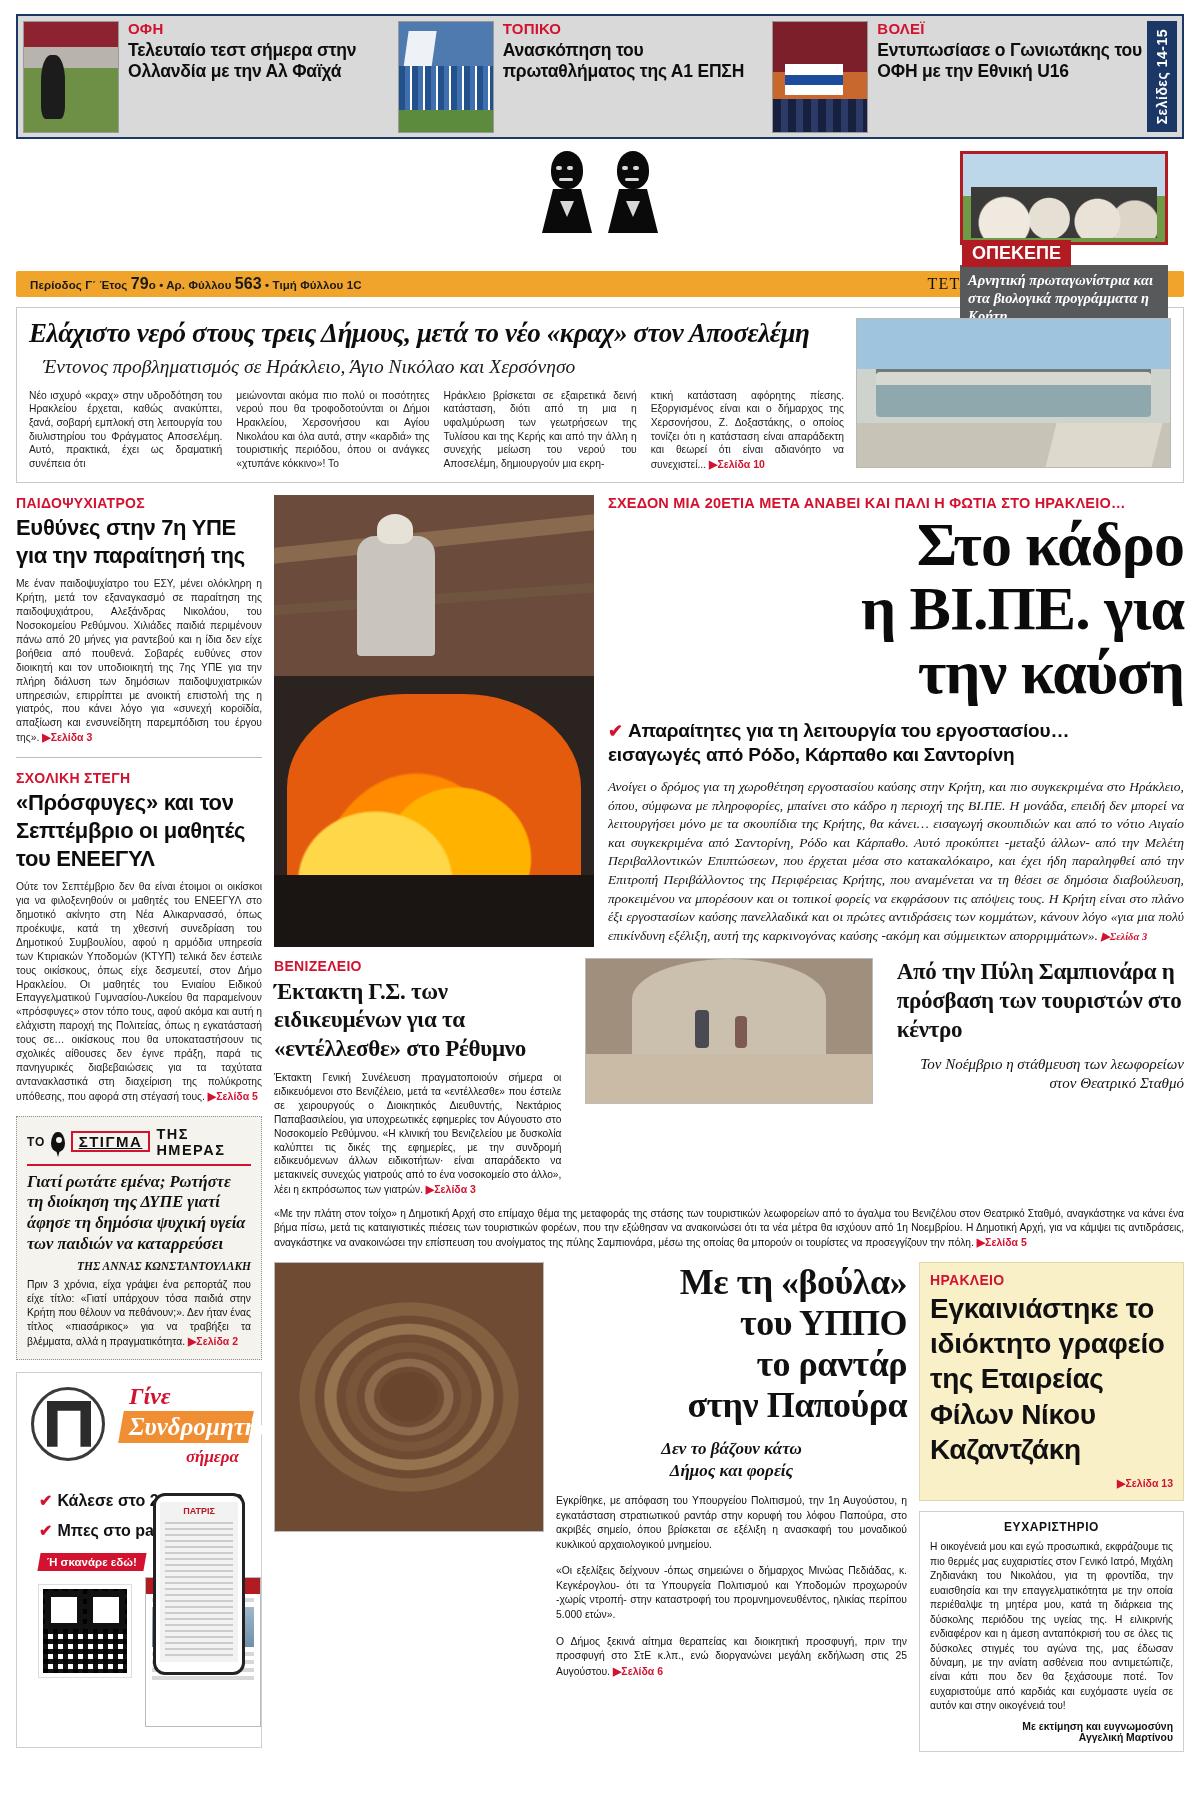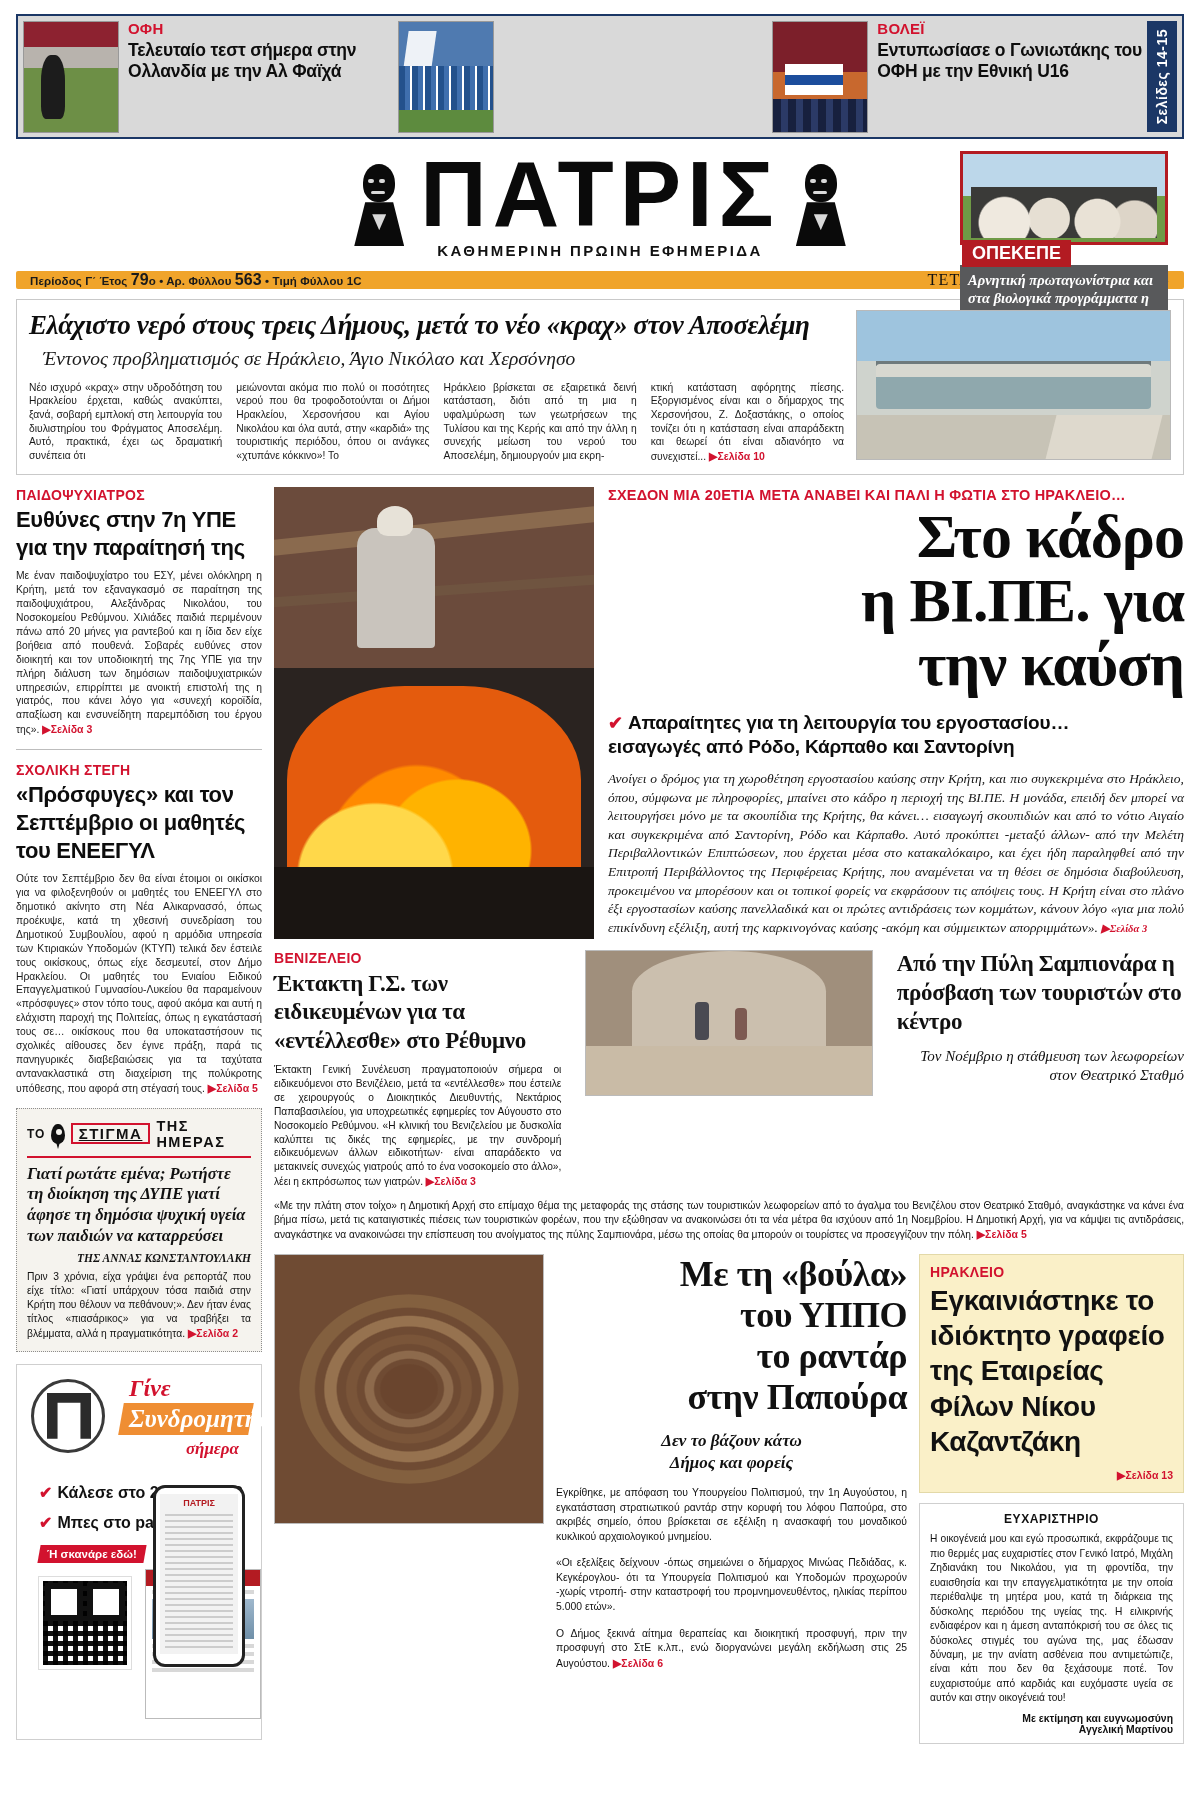--- a/index.html
+++ b/index.html
@@ -102,21 +102,21 @@
     background:#58595b; color:#fff; padding:6px 8px 8px 8px; margin-top:-2px;
     font-family:"Liberation Serif", serif; font-style:italic; font-weight:bold;
     font-size:14.5px; line-height:1.25;
   }
   .opk-page{ color:#ffd9d9; font-size:12px; font-weight:bold; margin-top:3px; font-style:normal;
      font-family:"Liberation Sans", sans-serif;}
   .pg-arrow{ color:#d2122e; font-size:11px; }
 
   
   .datebar{
-    height:18px; background:#f0a42b; display:flex; align-items:center;
+    height:26px; background:#f0a42b; display:flex; align-items:center;
     justify-content:space-between; padding:0 14px; margin-top:4px;
     border-radius:2px;
   }
   .db-left{ font-size:11.5px; font-weight:bold; color:#1a1a1a; letter-spacing:.1px;}
   .db-left .big{ font-size:16px; }
   .db-right{ font-family:"Liberation Serif", serif; font-size:16px; letter-spacing:1.2px; color:#111; }
 
   
   .lead{
     border:1px solid #c9c9c9; margin-top:10px; padding:10px 12px 10px 12px;
@@ -309,20 +309,24 @@
         </div>
       <div class="sb-txt">
         <div class="sb-kicker">ΟΦΗ</div>
         <div class="sb-head">Τελευταίο τεστ σήμερα στην Ολλανδία με την Αλ Φαϊχά</div>
       </div>
     </div>
     <div class="sb-cell">
       <div class="sb-photo">
           <div class="ph ph-fans"></div>
         </div>
+      <div class="sb-txt">
+        <div class="sb-kicker">ΤΟΠΙΚΟ</div>
+        <div class="sb-head">Ανασκόπηση του πρωταθλήματος της Α1 ΕΠΣΗ</div>
+      </div>
     </div>
     <div class="sb-cell">
       <div class="sb-photo">
           <div class="ph ph-volley"></div>
         </div>
       <div class="sb-txt">
         <div class="sb-kicker">ΒΟΛΕΪ</div>
         <div class="sb-head">Εντυπωσίασε ο Γωνιωτάκης του ΟΦΗ με την Εθνική U16</div>
       </div>
     </div>
@@ -333,24 +337,20 @@
 
   <div class="masthead">
     <div class="mh-inner">
       <div class="face">
         <div class="head"></div>
           <div class="eye l"></div>
           <div class="eye r"></div>
         <div class="mouth"></div>
           <div class="body"></div>
           <div class="collar"></div>
-      </div>
-      <div>
-        <div class="mh-title">ΠΑΤΡΙΣ</div>
-        <div class="mh-sub">ΚΑΘΗΜΕΡΙΝΗ ΠΡΩΙΝΗ ΕΦΗΜΕΡΙΔΑ</div>
       </div>
       <div class="face">
         <div class="head"></div>
           <div class="eye l"></div>
           <div class="eye r"></div>
         <div class="mouth"></div>
           <div class="body"></div>
           <div class="collar"></div>
       </div>
     </div>

